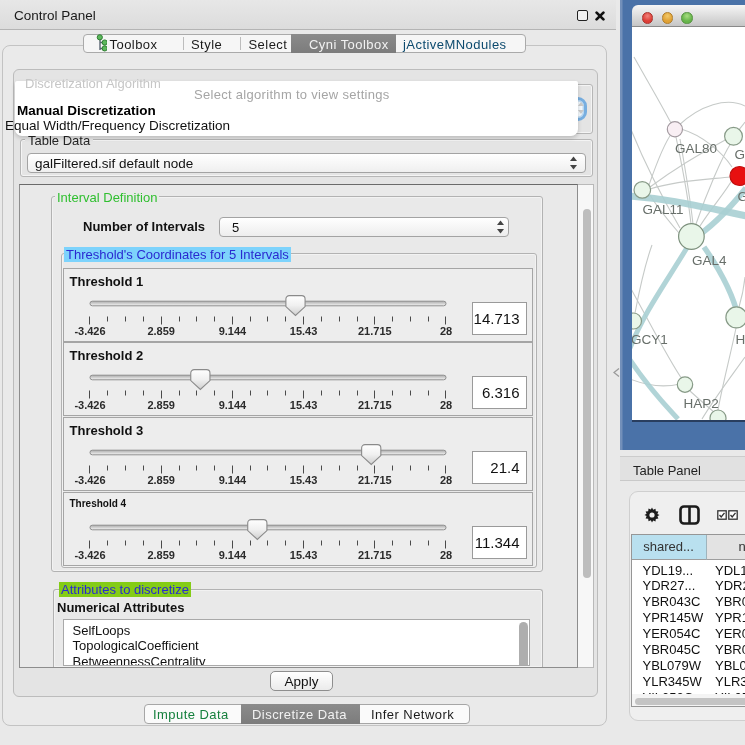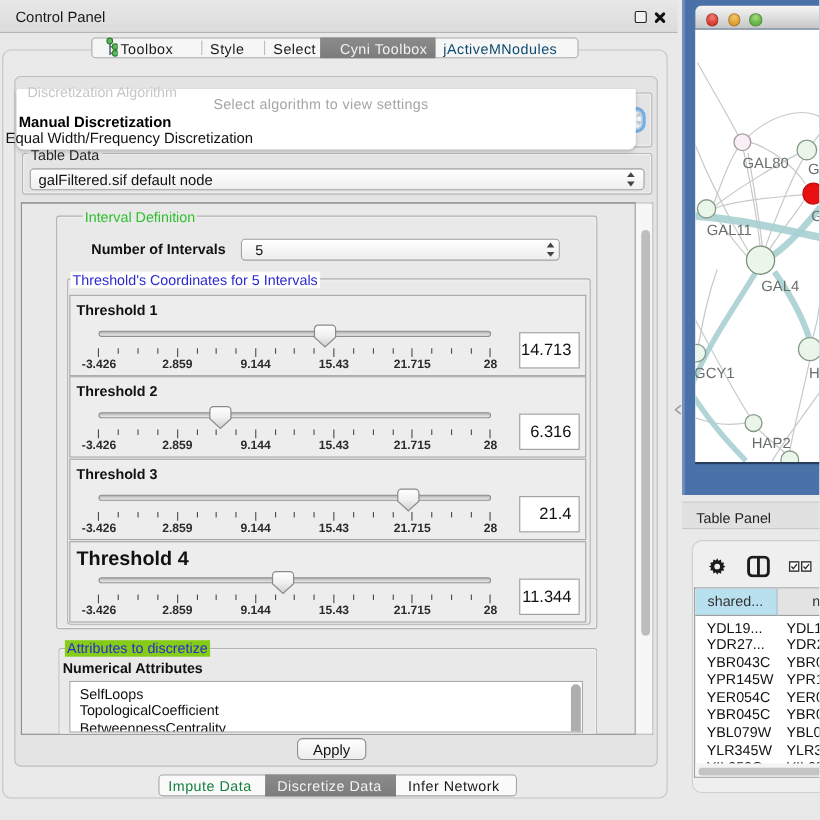--- a/index.html
+++ b/index.html
@@ -47,30 +47,30 @@
   </svg>
 <div class="a" style="left:15px;top:80.5px;width:563px;height:55px;background:#ffffff;border-radius:2px 2px 7px 7px;box-shadow:0 2px 4px rgba(0,0,0,0.18);z-index:10;"></div>
 <div class="t" style="left:25px;top:75.5px;font-size:13px;line-height:15px;color:#c6c6c6;font-weight:normal;z-index:11;">Discretization Algorithm</div>
 <div class="t" style="left:194px;top:87px;font-size:13px;line-height:15px;color:#a5a5a5;font-weight:normal;z-index:11;letter-spacing:0.3px;">Select algorithm to view settings</div>
 <div class="t" style="left:17px;top:102.5px;font-size:13.5px;line-height:15.5px;color:#000;font-weight:bold;z-index:11;">Manual Discretization</div>
 <div class="t" style="left:5px;top:117.5px;font-size:13.5px;line-height:15.5px;color:#111;font-weight:normal;z-index:11;">Equal Width/Frequency Discretization</div>
 <div class="a" style="left:18.5px;top:183.5px;width:559px;height:484.5px;background:#e9e9e9;border:1px solid #8d8d8d;border-top-color:#6a6a6a;box-sizing:border-box;"></div>
 <div class="a" style="left:577.5px;top:183.5px;width:16px;height:484.5px;background:#f7f7f7;border:1px solid #b9b9b9;border-left:none;box-sizing:border-box;"></div>
 <div class="a" style="left:583px;top:209px;width:8px;height:369px;background:#bdbdbd;border-radius:4px;"></div>
 <div class="a" style="left:50.5px;top:196px;width:492px;height:376px;border:1px solid #b2b2b2;border-radius:3px;box-sizing:border-box;box-shadow:inset 0 0 0 1px #f2f2f2;"></div>
-<div class="t" style="left:55px;top:190px;font-size:13px;line-height:15px;color:#2fbf2f;font-weight:normal;background:#e9e9e9;padding:0 2px;margin-left:20px;">Interval Definition</div>
+<div class="t" style="left:55px;top:190px;font-size:13px;line-height:15px;color:#2fbf2f;font-weight:normal;background:#e9e9e9;padding:0 2px;">Interval Definition</div>
 <div class="t" style="left:83px;top:219px;font-size:13px;line-height:15px;color:#111;font-weight:bold;">Number of Intervals</div>
 <div class="a" style="left:219px;top:217px;width:290px;height:19.5px;background:linear-gradient(#ffffff,#ededed);border:1px solid #a3a3a3;border-radius:4px;box-sizing:border-box;"></div>
 <div class="t" style="left:232px;top:219.5px;font-size:13px;line-height:15px;color:#111;font-weight:normal;">5</div>
 <svg class="a" style="left:496px;top:220px" width="9" height="14" viewBox="0 0 9 14">
     <path d="M4.5 0.5 L8 5 H1 Z" fill="#444"></path>
     <path d="M4.5 13.5 L1 9 H8 Z" fill="#444"></path>
   </svg>
 <div class="a" style="left:60.5px;top:253px;width:476px;height:315px;border:1px solid #b2b2b2;border-radius:3px;box-sizing:border-box;box-shadow:inset 0 0 0 1px #f2f2f2;"></div>
-<div class="t" style="left:64px;top:246.5px;font-size:13px;line-height:15px;color:#2a2ad0;font-weight:normal;background:#ffffff;padding:0 2px;">Threshold's Coordinates for 5 Intervals</div>
+<div class="t" style="left:64px;top:246.5px;font-size:13px;line-height:15px;color:#2a2ad0;font-weight:normal;background:#7dd3fc;padding:0 2px;">Threshold's Coordinates for 5 Intervals</div>
 <svg width="0" height="0" style="position:absolute">
     <defs>
 <linearGradient id="trk" x1="0" y1="0" x2="0" y2="1">
         <stop offset="0" stop-color="#ababab"></stop>
         <stop offset="1" stop-color="#f5f5f5"></stop>
       </linearGradient>
 <linearGradient id="thm" x1="0" y1="0" x2="0" y2="1">
         <stop offset="0" stop-color="#ffffff"></stop>
         <stop offset="0.5" stop-color="#f0f0f0"></stop>
         <stop offset="1" stop-color="#cfcfcf"></stop>
@@ -176,21 +176,21 @@
       <text x="80.2" y="41.5" font-size="11" font-weight="bold" fill="#2b2b2b" text-anchor="middle" font-family="Liberation Sans,sans-serif">2.859</text>
       <text x="151.4" y="41.5" font-size="11" font-weight="bold" fill="#2b2b2b" text-anchor="middle" font-family="Liberation Sans,sans-serif">9.144</text>
       <text x="222.6" y="41.5" font-size="11" font-weight="bold" fill="#2b2b2b" text-anchor="middle" font-family="Liberation Sans,sans-serif">15.43</text>
       <text x="293.8" y="41.5" font-size="11" font-weight="bold" fill="#2b2b2b" text-anchor="middle" font-family="Liberation Sans,sans-serif">21.715</text>
       <text x="365.0" y="41.5" font-size="11" font-weight="bold" fill="#2b2b2b" text-anchor="middle" font-family="Liberation Sans,sans-serif">28</text>
       <path d="M 284.03 2.6 h 12.4 a3.4 3.4 0 0 1 3.4 3.4 v 7.6 l -9.6 8.8 l -9.6 -8.8 v -7.6 a3.4 3.4 0 0 1 3.4 -3.4 z" fill="url(#thm)" stroke="#8a8a8a" stroke-width="1.1"></path>
     </svg>
     <div class="a" style="left:408px;top:33px;width:55px;height:33px;background:#fff;border:1px solid #9a9a9a;box-sizing:border-box;font-size:15px;color:#111;text-align:right;line-height:31px;padding-right:6px;">21.4</div>
   </div>
 <div class="a" style="left:62.5px;top:491.9px;width:470.5px;height:74px;background:#ededed;border:1px solid #a5a5a5;box-sizing:border-box;">
-    <div class="t" style="left:6px;top:5px;font-size:18px;font-weight:bold;color:#111;">Threshold 4</div>
+    <div class="t" style="left:6px;top:5px;font-size:10px;font-weight:bold;color:#111;">Threshold 4</div>
     <svg width="380" height="46" viewBox="0 0 380 46" style="position:absolute;left:17.5px;top:24px;overflow:visible">
       <rect x="9" y="8.2" width="356" height="4.6" rx="2.3" fill="url(#trk)" stroke="#8f8f8f" stroke-width="1"></rect>
       <line x1="8.5" y1="23.5" x2="8.5" y2="31.5" stroke="#4a4a4a" stroke-width="1"></line>
       <line x1="26.5" y1="23.5" x2="26.5" y2="28.5" stroke="#4a4a4a" stroke-width="1"></line>
       <line x1="44.5" y1="23.5" x2="44.5" y2="28.5" stroke="#4a4a4a" stroke-width="1"></line>
       <line x1="62.5" y1="23.5" x2="62.5" y2="28.5" stroke="#4a4a4a" stroke-width="1"></line>
       <line x1="80.5" y1="23.5" x2="80.5" y2="31.5" stroke="#4a4a4a" stroke-width="1"></line>
       <line x1="98.5" y1="23.5" x2="98.5" y2="28.5" stroke="#4a4a4a" stroke-width="1"></line>
       <line x1="115.5" y1="23.5" x2="115.5" y2="28.5" stroke="#4a4a4a" stroke-width="1"></line>
       <line x1="133.5" y1="23.5" x2="133.5" y2="28.5" stroke="#4a4a4a" stroke-width="1"></line>

